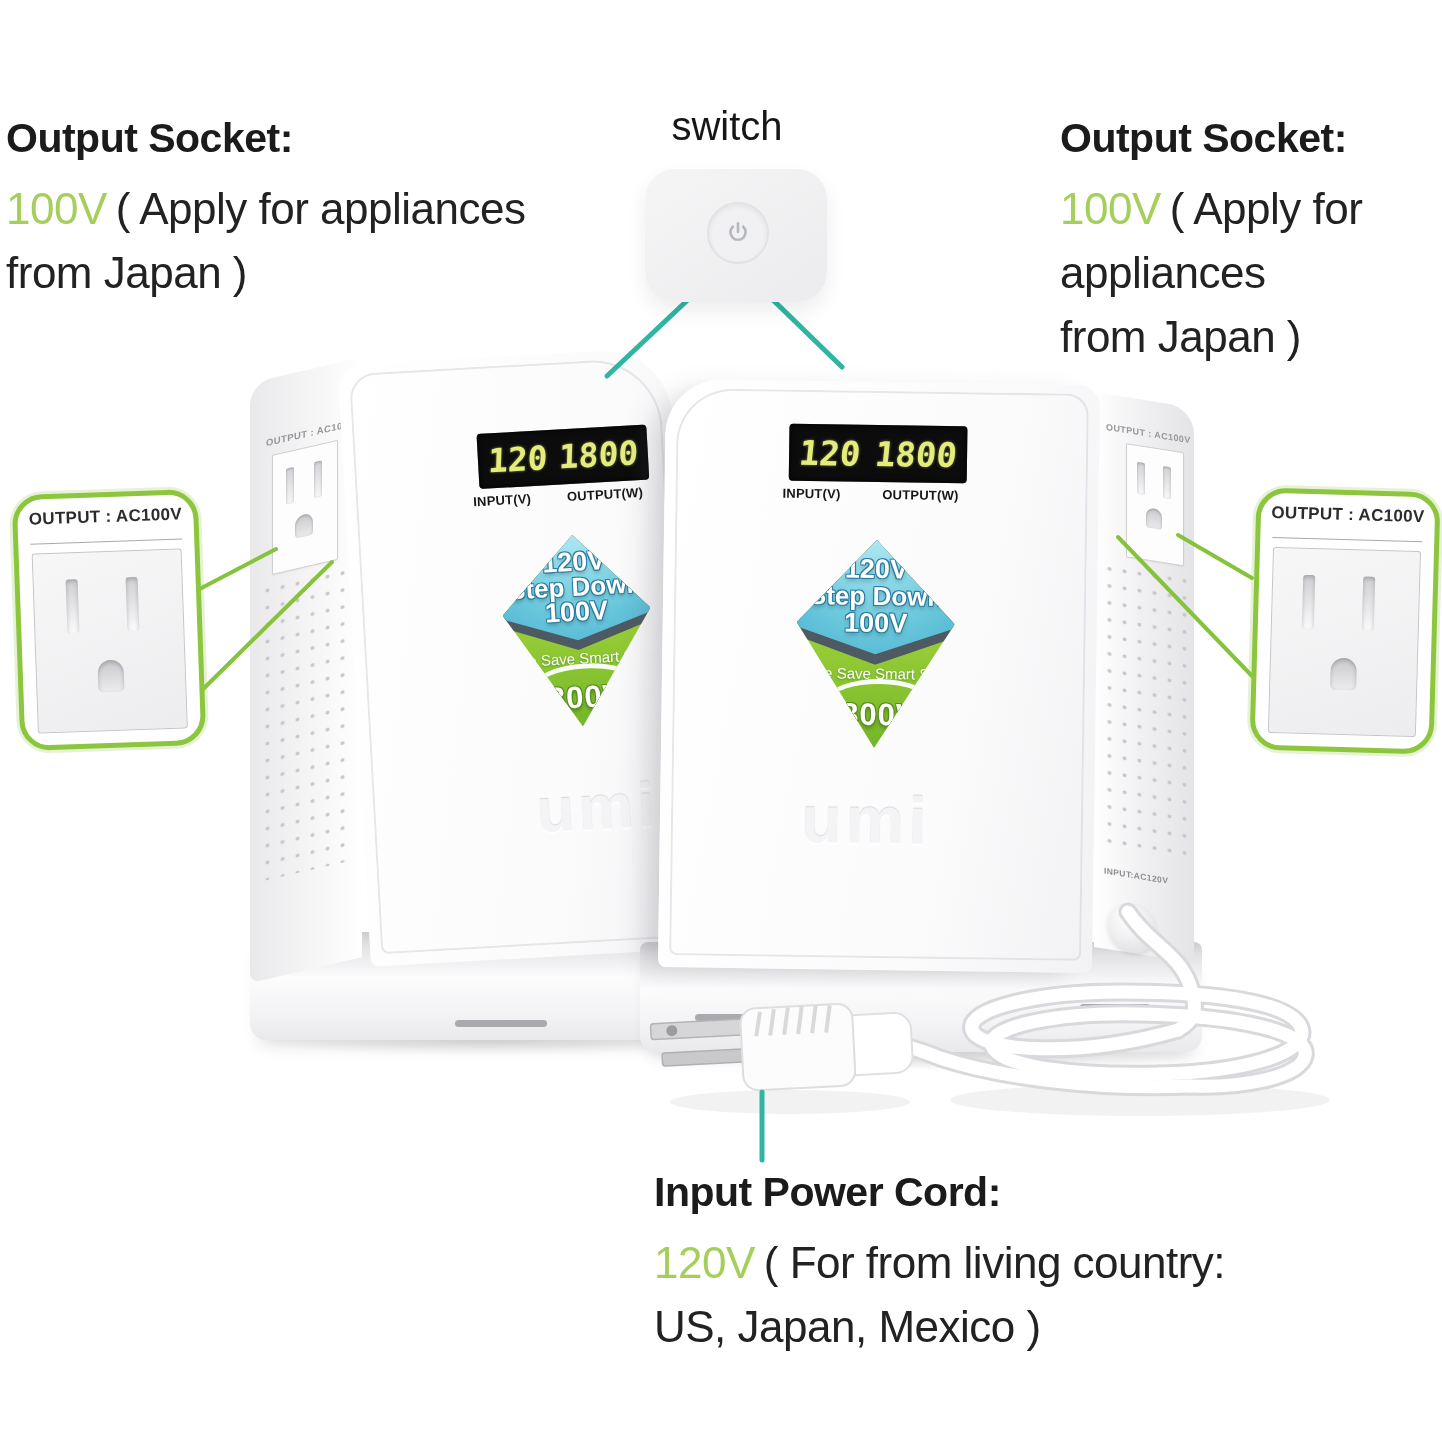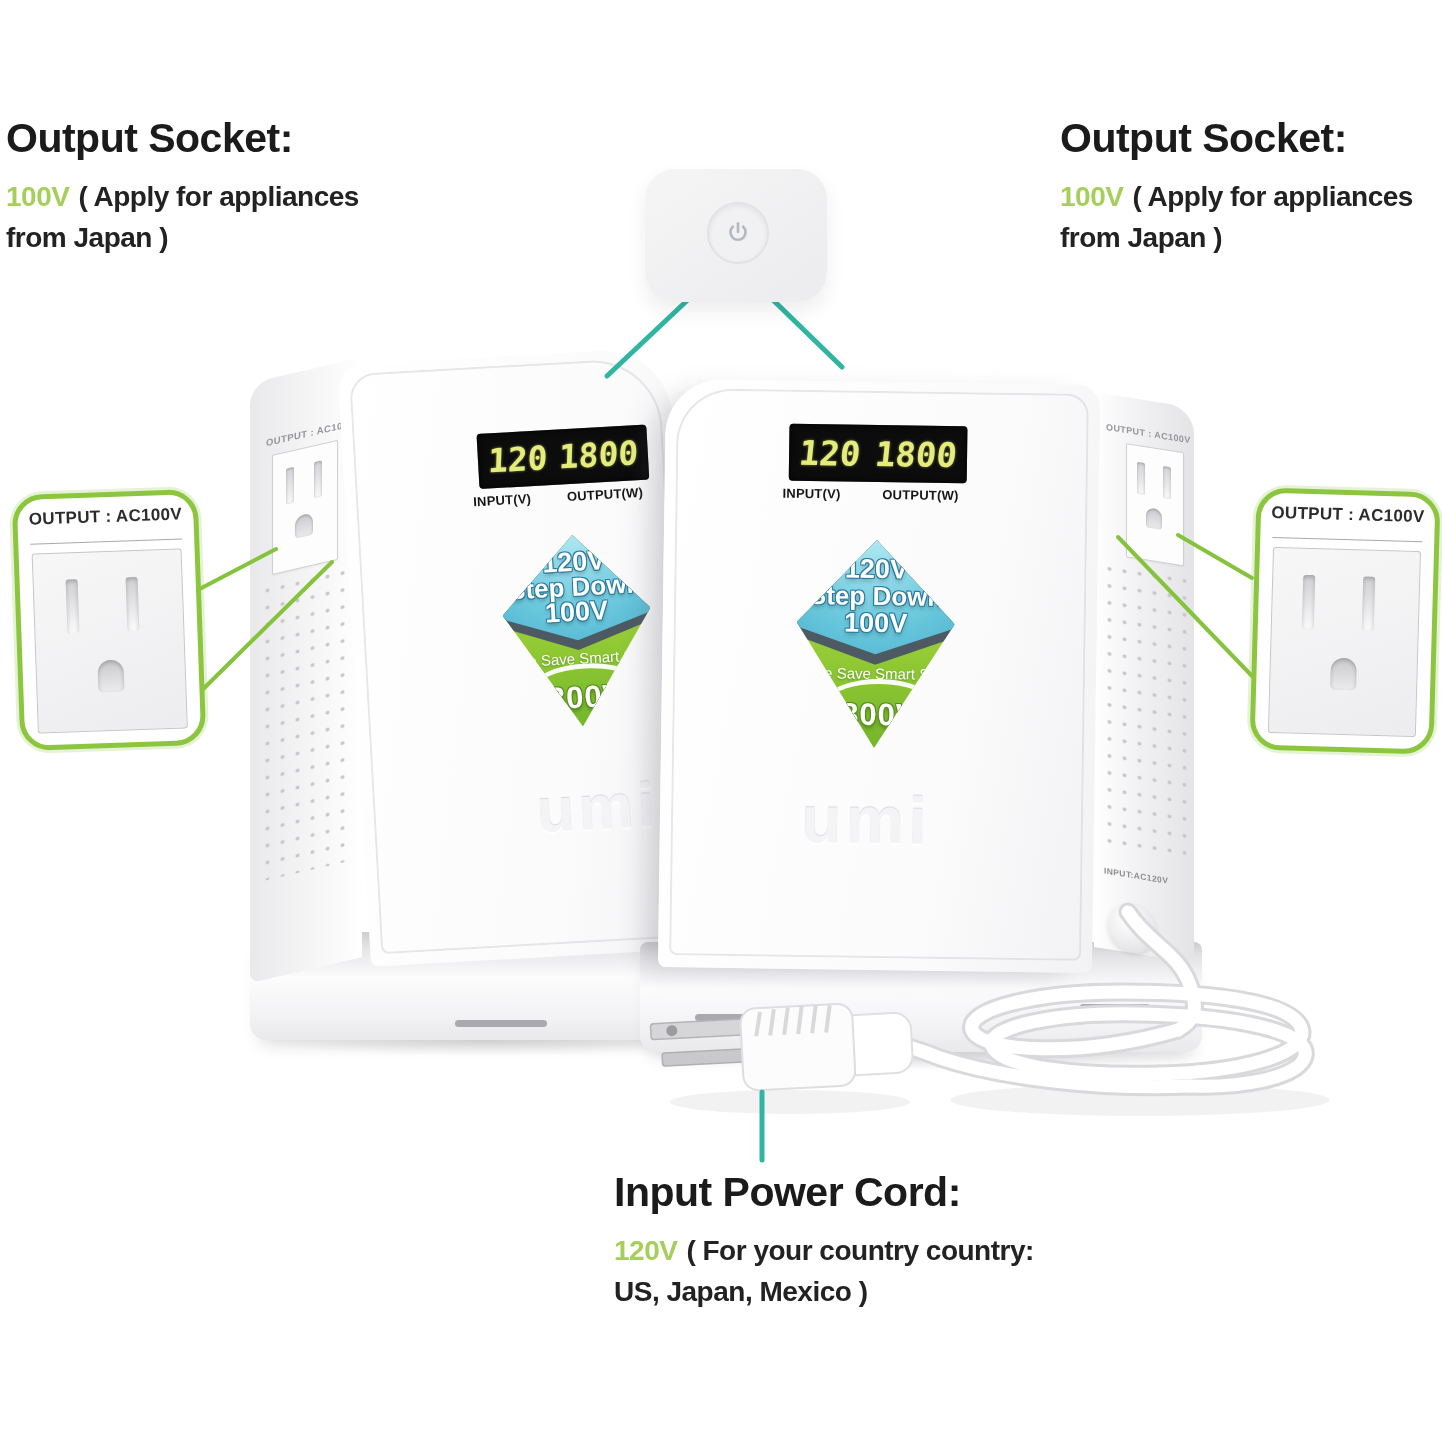--- a/index.html
+++ b/index.html
@@ -2,21 +2,21 @@
 <html><head>
 <meta charset="utf-8">
 <style>
   html,body{margin:0;padding:0;background:#fff;}
   .canvas{position:relative;width:1442px;height:1442px;background:#ffffff;overflow:hidden;
           font-family:"Liberation Sans",sans-serif;}
 
   
   .anno{position:absolute;color:#1b1b1b;letter-spacing:-0.5px;}
   .anno .ttl{font-size:41px;font-weight:700;line-height:1.1;margin-bottom:16px;}
-  .anno .ln{font-size:28px;font-weight:700;line-height:1.45;color:#222;}
+  .anno .ln{font-size:44px;font-weight:400;line-height:1.45;color:#222;}
   .hl{color:#a6ce5b;margin-right:9px;}
   .switch-label{position:absolute;left:627px;top:104px;width:200px;text-align:center;
                 font-size:40px;font-weight:500;color:#161616;}
 
   
   .switch-box{position:absolute;left:645px;top:168px;width:182px;height:134px;border-radius:30px;
               background:linear-gradient(145deg,#f5f5f6,#ececee);
               box-shadow:0 10px 20px rgba(0,0,0,.07), inset 0 1px 0 #fff;}
   .switch-circle{position:absolute;left:62px;top:34px;width:58px;height:58px;border-radius:50%;
                  background:#f1f1f3;border:2px solid #e2e2e5;
@@ -252,20 +252,21 @@
   <div class="callout" style="left:1253px;top:490px;width:174px;height:252px;transform:rotate(1.6deg);z-index:5;">
     <div class="clabel">OUTPUT : AC100V</div>
     <div class="divider"></div>
     <div class="plate">
       <div class="slot" style="left:30px;"></div>
       <div class="slot" style="left:90px;"></div>
       <div class="ground"></div>
     </div>
   </div>
 
+  <div class="switch-label" style="z-index:5;">switch</div>
   <div class="switch-box" style="z-index:5;">
     <div class="switch-circle">
       <svg width="26" height="26" viewBox="0 0 24 24" fill="none" stroke="#b4b8be" stroke-width="2.4" stroke-linecap="round">
         <path d="M12 3v8"></path>
         <path d="M7.2 6.2a7 7 0 1 0 9.6 0"></path>
       </svg>
     </div>
   </div>
 
   <div class="anno" style="left:6px;top:116px;z-index:5;">
@@ -273,19 +274,19 @@
     <div class="ln"><span class="hl">100V</span><span>( Apply for appliances</span></div>
     <div class="ln">from Japan )</div>
   </div>
 
   <div class="anno" style="left:1060px;top:116px;z-index:5;">
     <div class="ttl">Output Socket:</div>
     <div class="ln"><span class="hl">100V</span><span>( Apply for appliances</span></div>
     <div class="ln">from Japan )</div>
   </div>
 
-  <div class="anno" style="left:614px;top:1170px;z-index:5;">
+  <div class="anno" style="left:654px;top:1170px;z-index:5;">
     <div class="ttl">Input Power Cord:</div>
-    <div class="ln"><span class="hl">120V</span><span>( For your country country:</span></div>
+    <div class="ln"><span class="hl">120V</span><span>( For from living country:</span></div>
     <div class="ln">US, Japan, Mexico )</div>
   </div>
 
 </div>
 
 </body></html>

